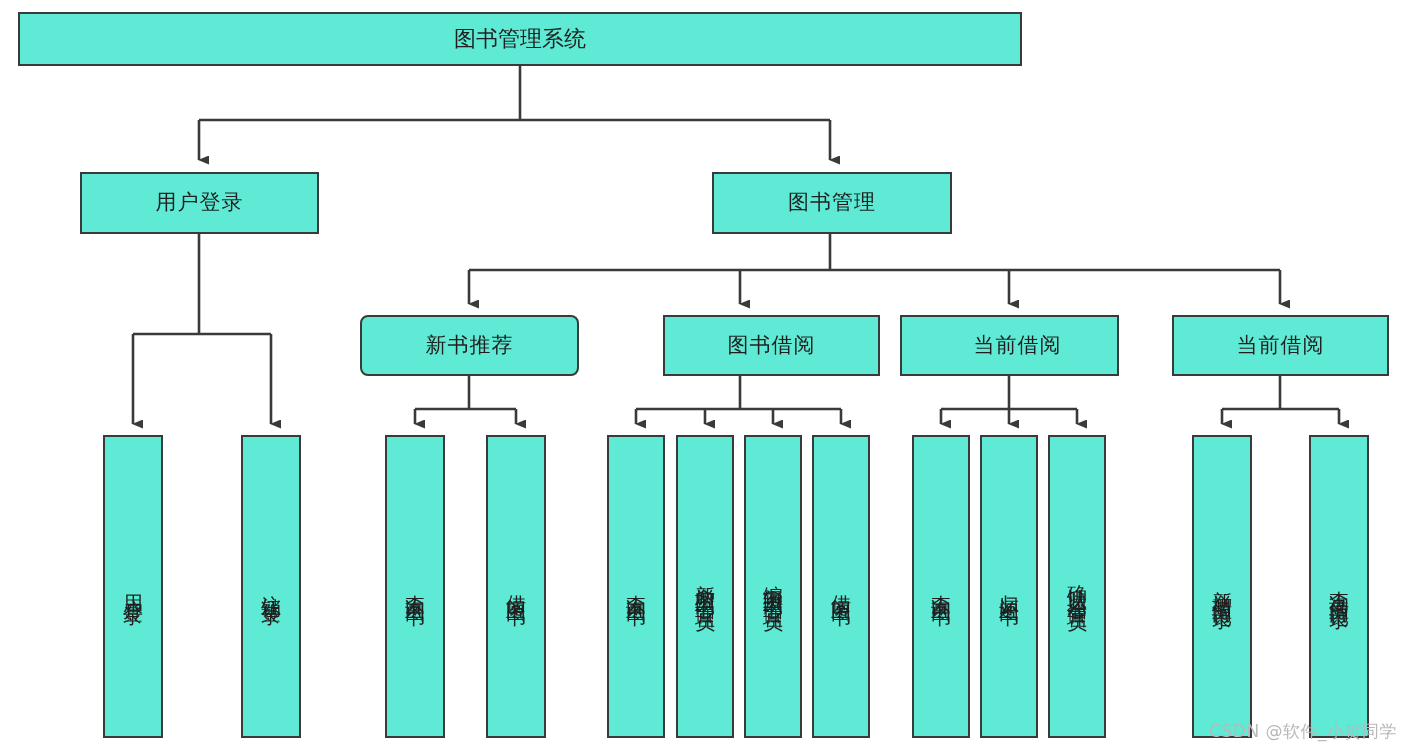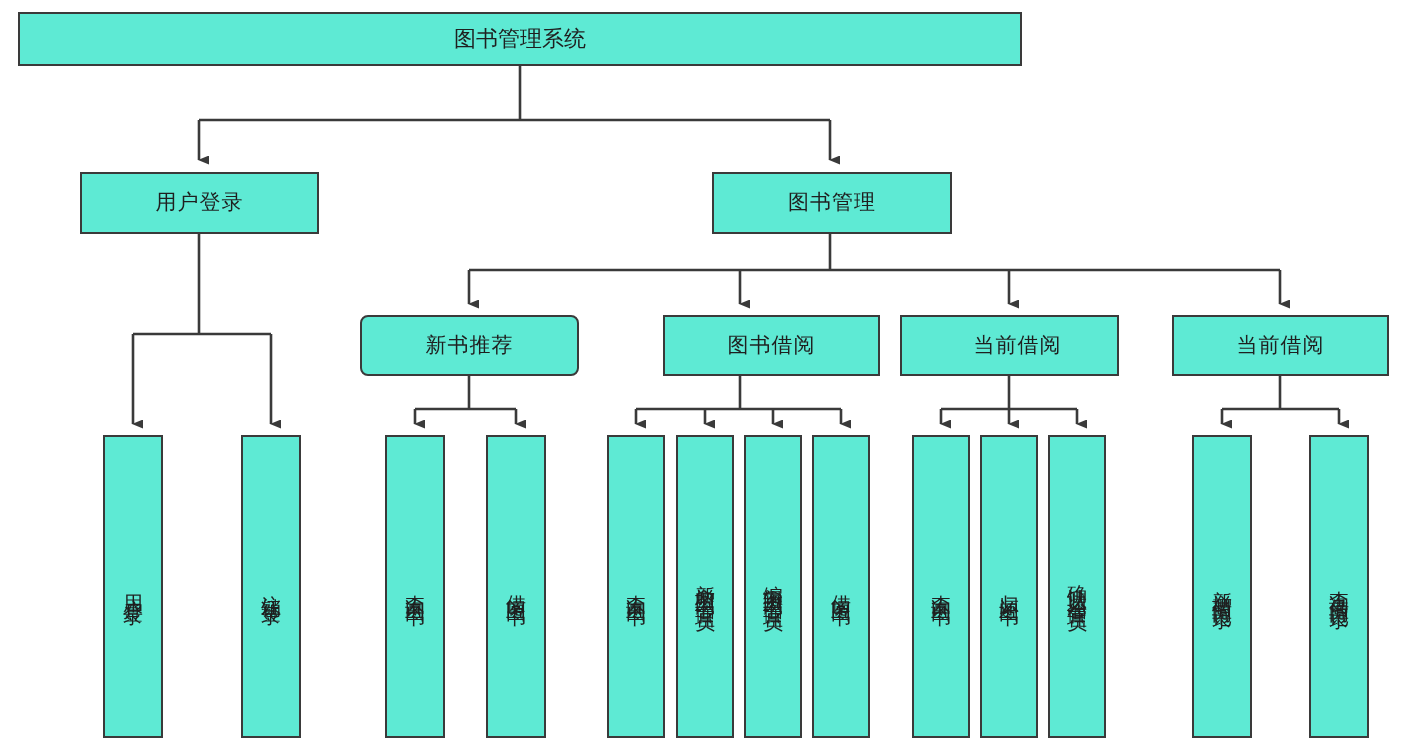--- a/index.html
+++ b/index.html
@@ -177,13 +177,14 @@
     <span class="vtext">确认归还（管理员）</span>
   </div>
 
   <div class="node leaf" style="left:1192px;top:435px;width:60px;height:303px;">
     <span class="vtext">新增借阅记录</span>
   </div>
   <div class="node leaf" style="left:1309px;top:435px;width:60px;height:303px;">
     <span class="vtext">查询借阅记录</span>
   </div>
 
+  <div class="watermark">CSDN @软件_小贺同学</div>
 </div>
 
 </body></html>

